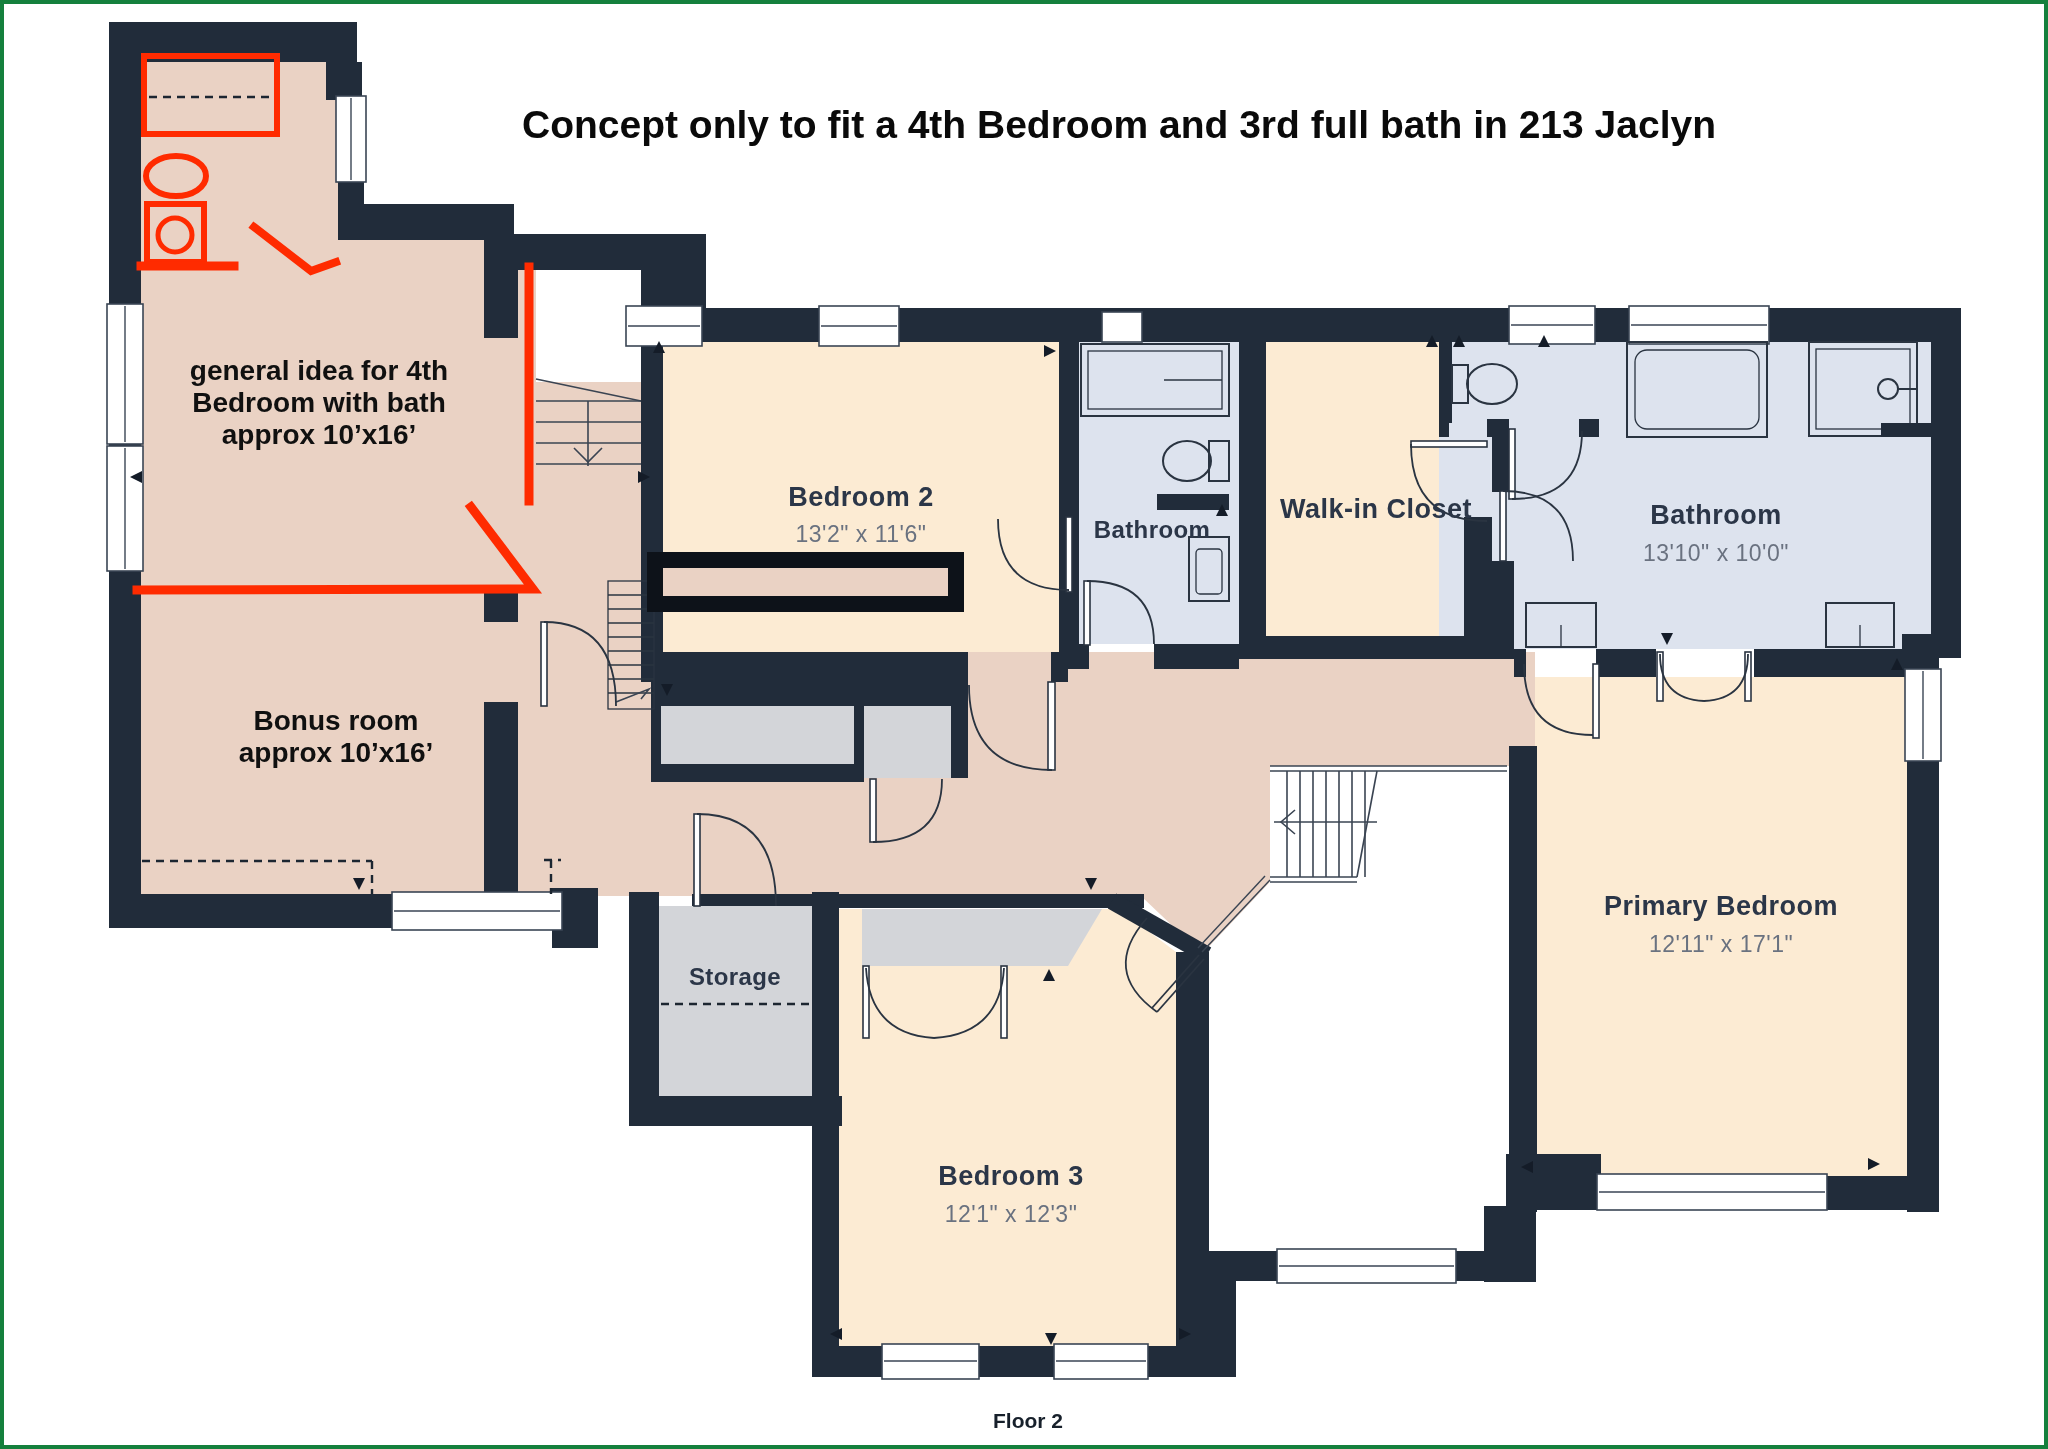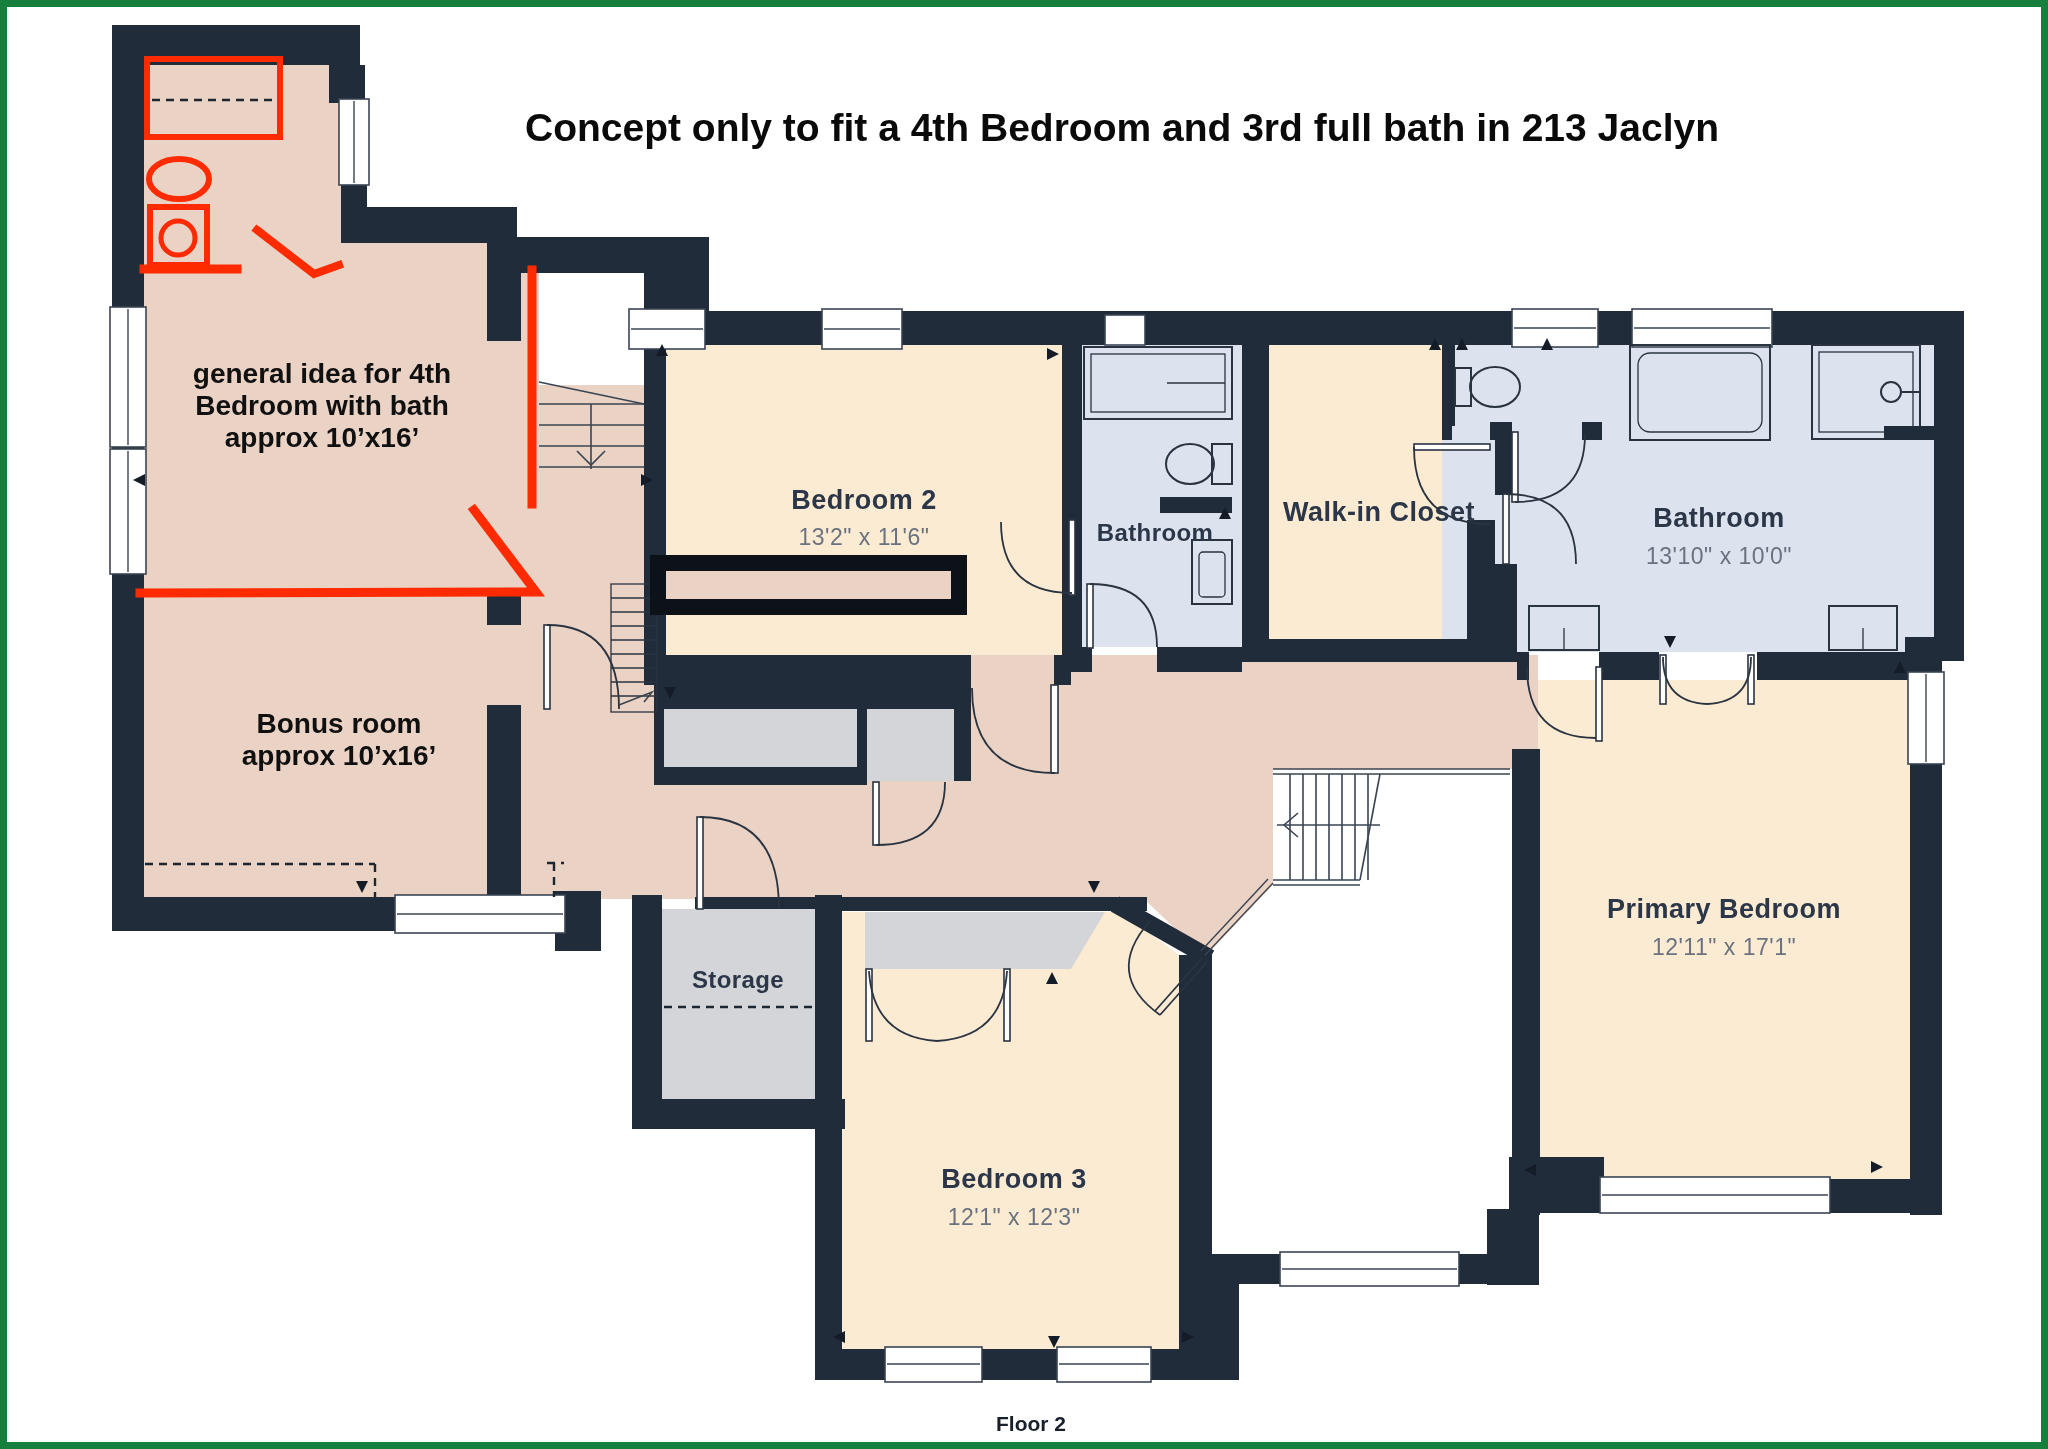--- a/index.html
+++ b/index.html
@@ -2,21 +2,21 @@
 <html style="--wall: #212c3a; --peach: #fcebd3; --tan: #ead2c4; --blue: #dde3ee; --gray: #d3d5d9; --red: #ff2b00; --ink: #2b3648; --dim: #6a7280; --bar: #0d1219;"><head>
 <meta charset="utf-8">
 <style>
   :root{
     --wall:#212c3a; --peach:#fcebd3; --tan:#ead2c4; --blue:#dde3ee;
     --gray:#d3d5d9; --red:#ff2b00; --ink:#2b3648; --dim:#6a7280; --bar:#0d1219;
   }
   html,body{margin:0;padding:0;background:#fff;}
   .page{
     position:relative;width:2048px;height:1449px;background:#ffffff;
-    border:7px solid #15803d;box-sizing:border-box;
+    border:4px solid #15803d;box-sizing:border-box;
     font-family:"Liberation Sans", sans-serif;
   }
   svg{display:block}
   .wall{fill:var(--wall);}
   .room-peach{fill:var(--peach);}
   .room-tan{fill:var(--tan);}
   .room-blue{fill:var(--blue);}
   .room-gray{fill:var(--gray);}
   .void{fill:#ffffff;}
   .win{fill:#ffffff;stroke:#3a4554;stroke-width:1.6;}

